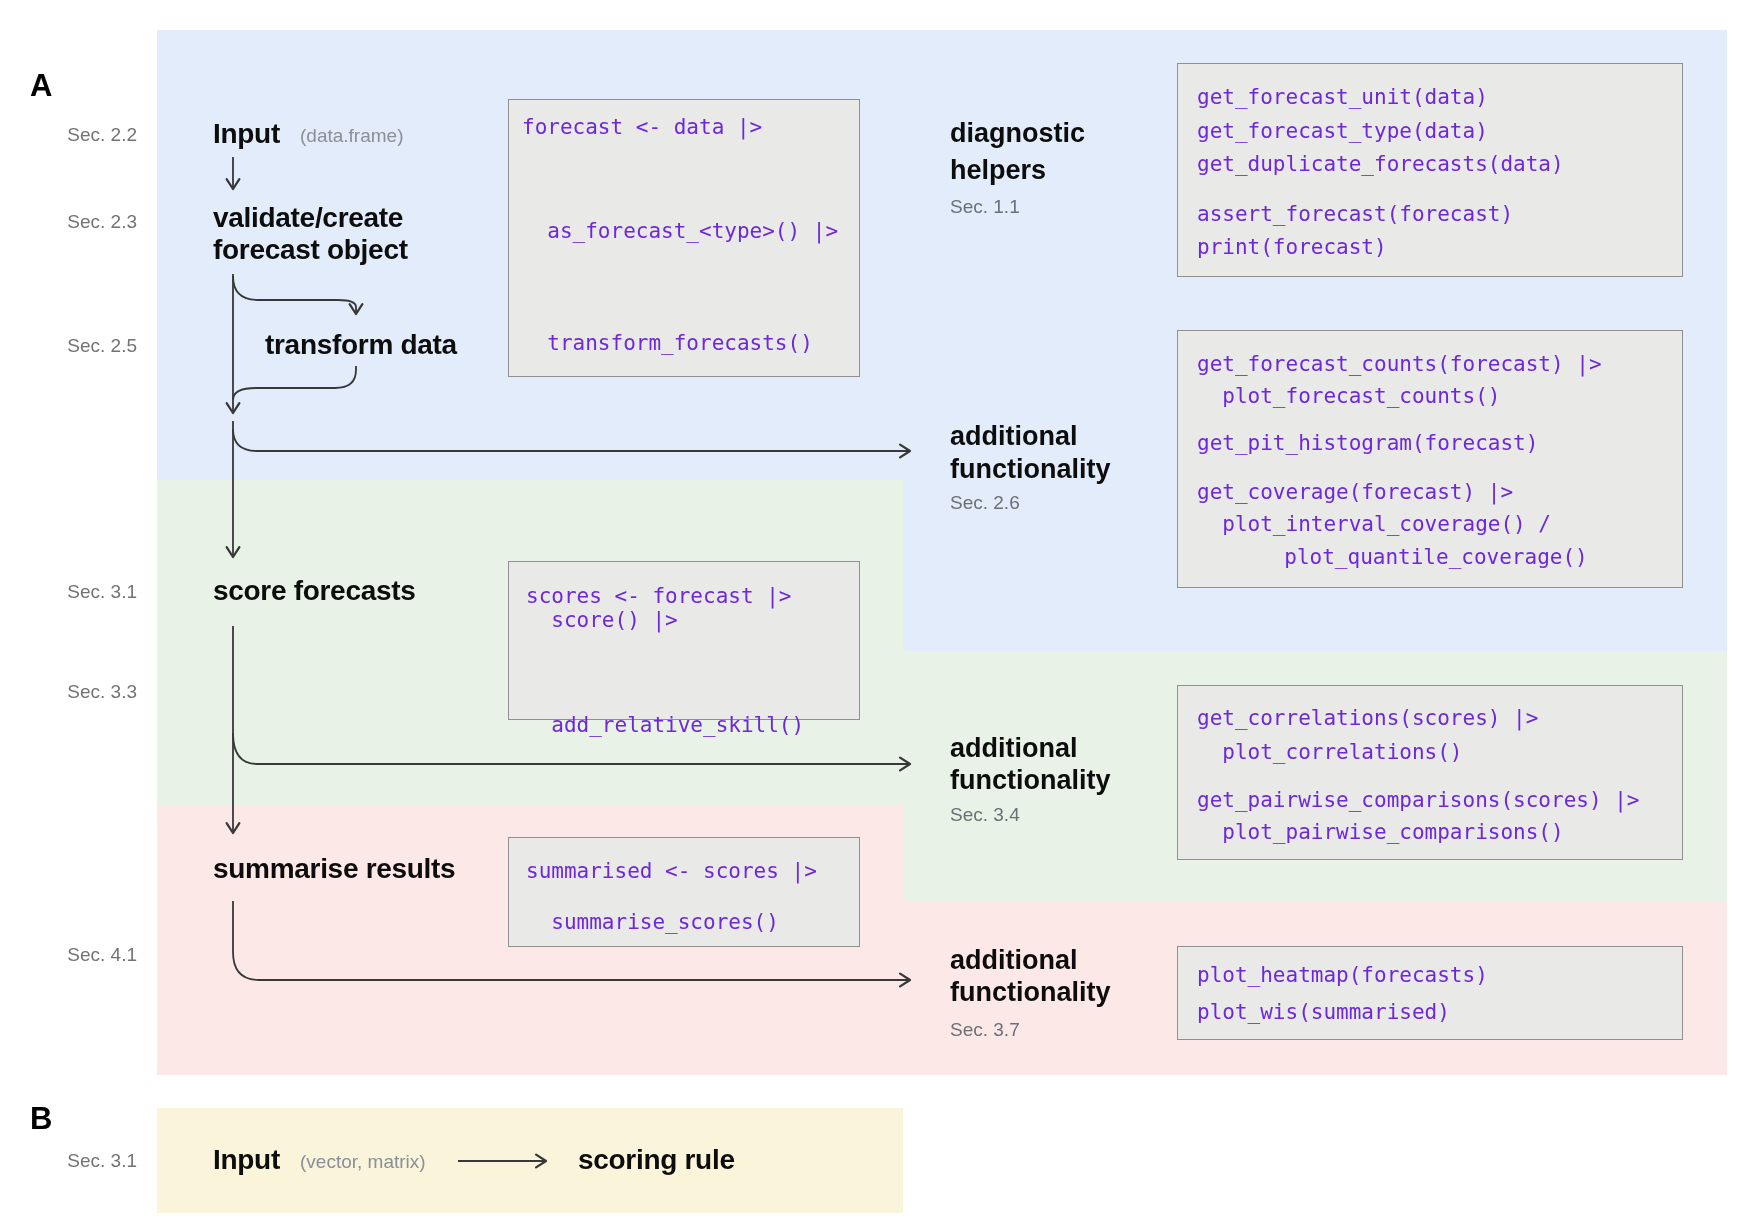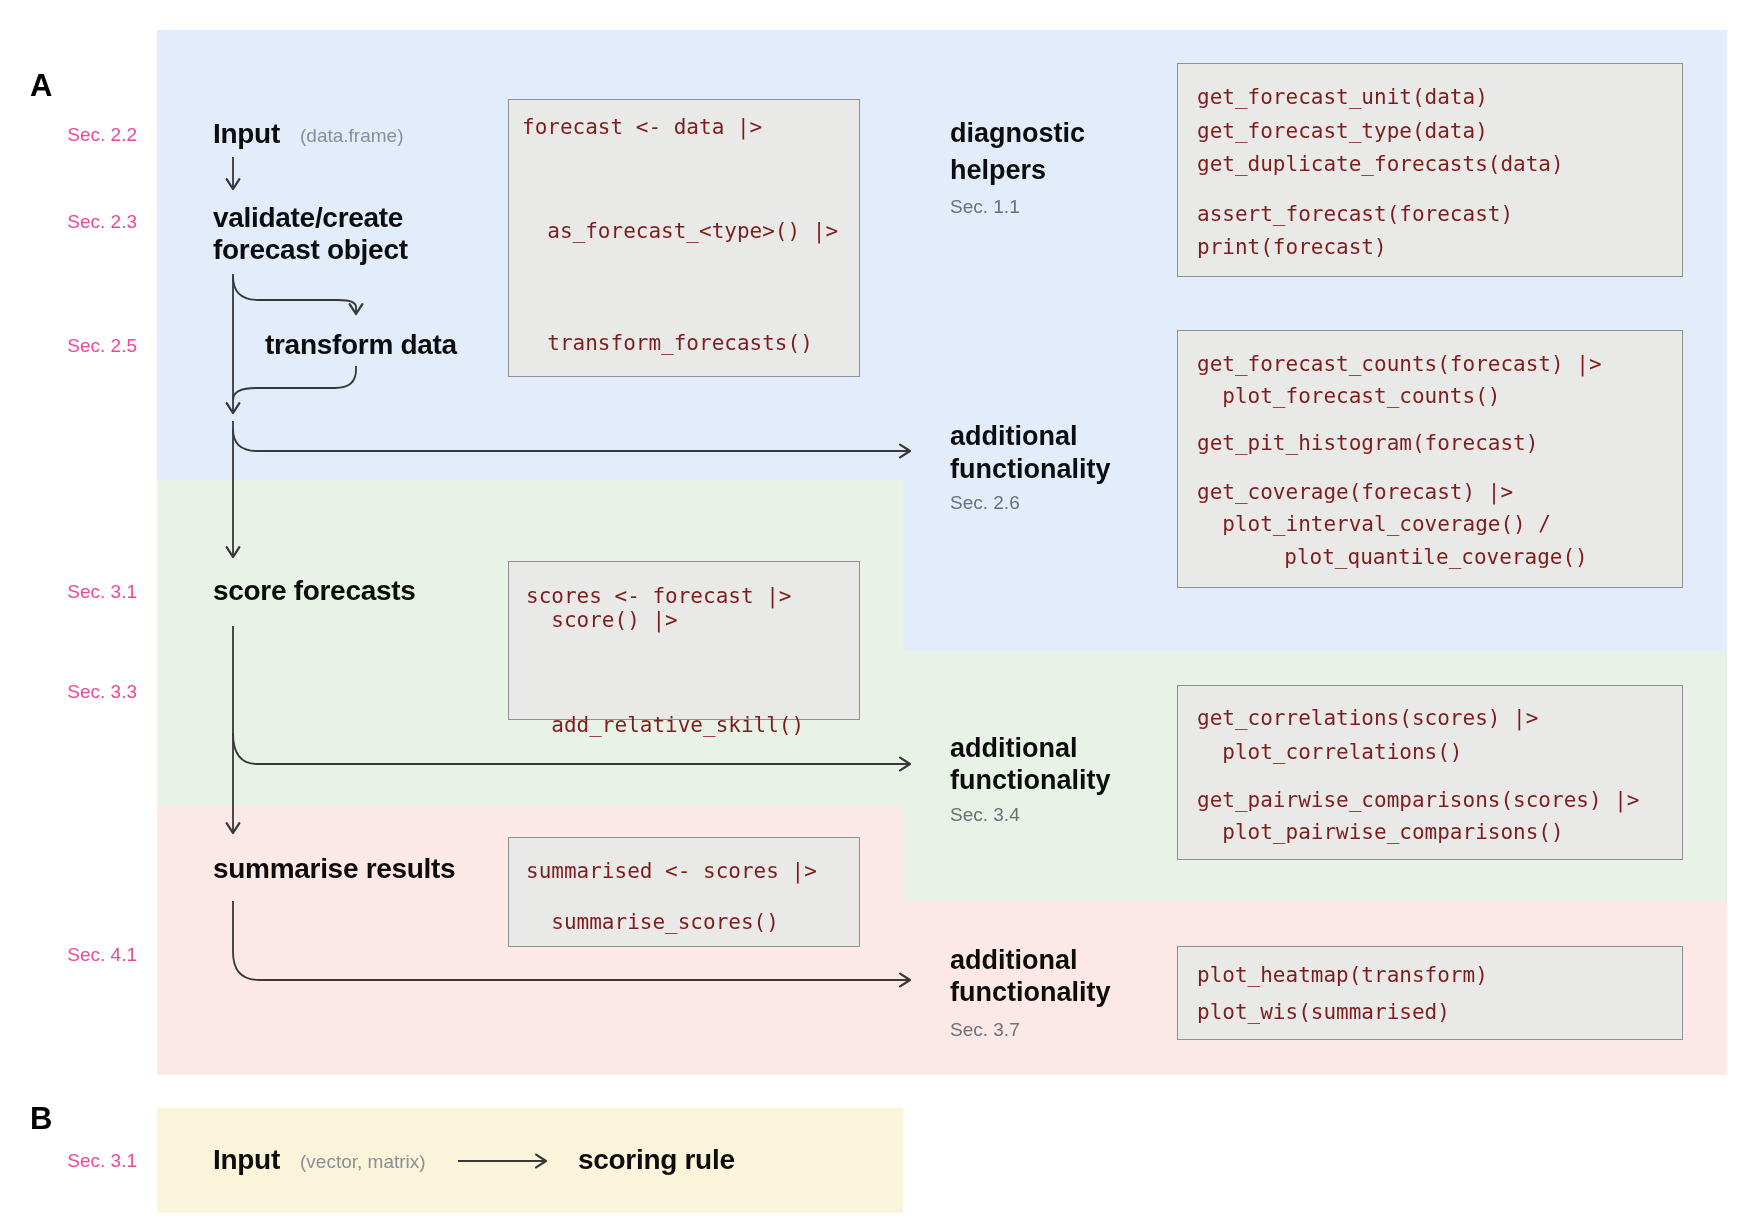--- a/index.html
+++ b/index.html
@@ -11,32 +11,32 @@
   .region-blue   { background:#e2ecfb; }
   .region-green  { background:#e8f2e7; }
   .region-red    { background:#fce9e7; }
   .region-yellow { background:#faf4da; }
   .codebox {
     position:absolute; background:#e9e9e8; border:1.5px solid #909090;
     box-sizing:border-box;
   }
   .code-line {
     position:absolute; font-family:"DejaVu Sans Mono", monospace;
-    font-size:21px; line-height:24px; white-space:pre; color:#7f1d1d;
+    font-size:21px; line-height:24px; white-space:pre; color:#6d28d9;
   }
   .flow-label {
     position:absolute; font-weight:700; font-size:28px; line-height:32px;
     color:#0d0d0d; letter-spacing:-0.3px; white-space:nowrap;
   }
   .heading-line {
     position:absolute; font-weight:700; font-size:27px; line-height:37px;
     color:#0d0d0d; white-space:nowrap;
   }
   .sec-label {
-    position:absolute; font-size:19px; line-height:24px; color:#ec4899;
+    position:absolute; font-size:19px; line-height:24px; color:#737373;
     width:110px; text-align:right; white-space:nowrap;
   }
   .sec-label-left { position:absolute; font-size:19px; line-height:24px; color:#6b7076; white-space:nowrap; }
   .sub-label {
     position:absolute; font-size:19px; line-height:24px; color:#8a8f98; white-space:nowrap;
   }
   .panel-label {
     position:absolute; font-weight:700; font-size:31px; line-height:36px; color:#000000;
   }
   svg.arrows { position:absolute; left:0; top:0; pointer-events:none; }
@@ -122,21 +122,21 @@
   <div class="code-line" style="left:1197px; top:512px;">  plot_interval_coverage() /</div>
   <div class="code-line" style="left:1259px; top:545px;">  plot_quantile_coverage()</div>
 
   <div class="codebox" style="left:1177px; top:685px; width:506px; height:175px;"></div>
   <div class="code-line" style="left:1197px; top:706px;">get_correlations(scores) |&gt;</div>
   <div class="code-line" style="left:1197px; top:740px;">  plot_correlations()</div>
   <div class="code-line" style="left:1197px; top:820px;">  plot_pairwise_comparisons()</div>
   <div class="code-line" style="left:1197px; top:788px;">get_pairwise_comparisons(scores) |&gt;</div>
 
   <div class="codebox" style="left:1177px; top:946px; width:506px; height:94px;"></div>
-  <div class="code-line" style="left:1197px; top:963px;">plot_heatmap(transform)</div>
+  <div class="code-line" style="left:1197px; top:963px;">plot_heatmap(forecasts)</div>
   <div class="code-line" style="left:1197px; top:1000px;">plot_wis(summarised)</div>
 
   <svg class="arrows" width="1742" height="1230" viewBox="0 0 1742 1230">
     <defs>
       <marker id="arrowhead" markerUnits="userSpaceOnUse" markerWidth="17" markerHeight="17" viewBox="0 0 12 12" refX="9.5" refY="6" orient="auto">
         <path d="M2.5,1.5 L9.5,6 L2.5,10.5" fill="none" stroke="#383838" stroke-width="1.6" stroke-linecap="round" stroke-linejoin="round"></path>
       </marker>
     </defs>
     <g fill="none" stroke="#383838" stroke-width="1.8">
 

